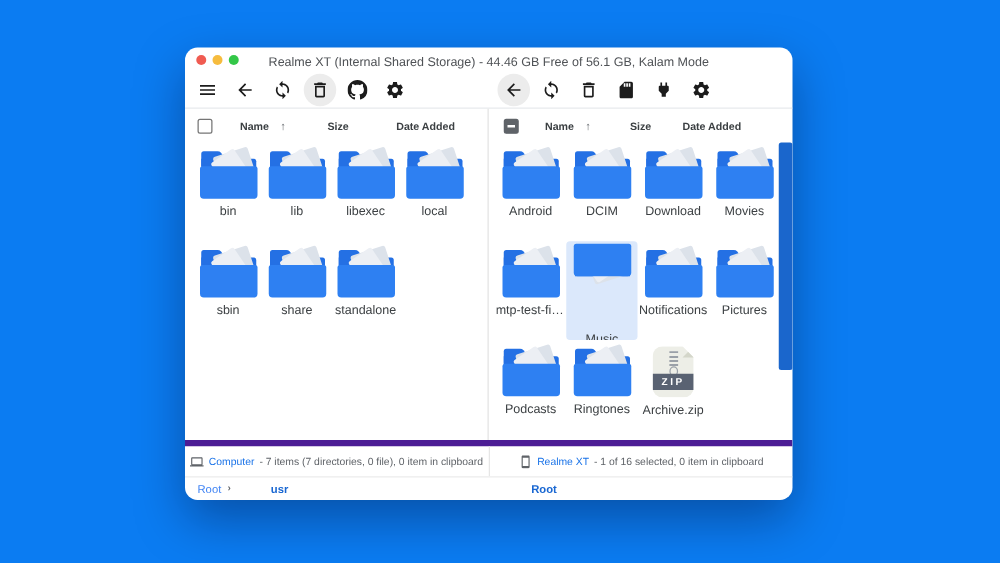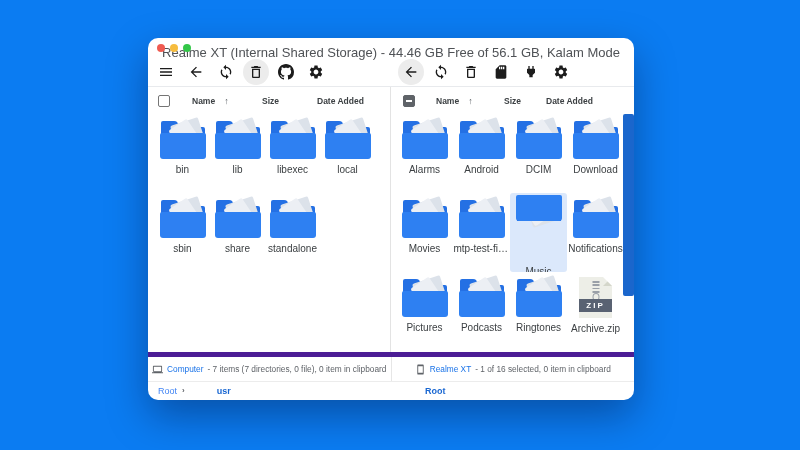--- a/index.html
+++ b/index.html
@@ -16,21 +16,21 @@
     display:flex;flex-direction:column;
   }
   
   .titlebar{height:20px;position:relative;flex:0 0 auto;}
   .traffic{position:absolute;left:9px;top:6px;display:flex;gap:5px;}
   .dot{width:8px;height:8px;border-radius:50%;}
   .dot.red{background:#f05b51;}
   .dot.yellow{background:#f6bc3e;}
   .dot.green{background:#33c748;}
   .title{
-    text-align:center;font-size:13px;color:#4f5256;padding-top:7px;
+    text-align:center;font-size:10px;color:#4f5256;padding-top:7px;
     white-space:nowrap;overflow:hidden;
   }
   
   .toolbars{height:28px;display:flex;align-items:center;flex:0 0 auto;}
   .toolbar{display:flex;align-items:center;}
   .toolbar-left{width:242px;padding-left:5px;}
   .toolbar-right{flex:1;padding-left:3px;}
   .tbtn{
     width:26px;height:26px;border-radius:50%;margin-right:4px;
     display:flex;align-items:center;justify-content:center;
@@ -77,21 +77,21 @@
   }
   
   .folder{position:relative;width:46px;height:38px;}
   .f-tab{position:absolute;left:1px;top:0;width:17px;height:12px;background:var(--folder-dark,#2470e4);border-radius:2px 4px 0 0;}
   .f-back{position:absolute;left:1px;top:6px;width:44px;height:15px;background:var(--folder-dark,#2470e4);border-radius:0 2px 0 0;}
   .f-paper{position:absolute;right:4px;top:0px;width:29px;height:24px;background:#dce2ea;border-radius:2px;transform:rotate(-18deg);}
   .f-paper2{position:absolute;right:12px;top:2px;width:22px;height:20px;background:#eceff4;border-radius:2px;transform:rotate(-34deg);}
   .f-front{position:absolute;left:0;bottom:0;width:46px;height:26px;background:var(--folder,#2e80f2);border-radius:2px 2px 3px 3px;}
   
   .zipfile{
-    position:relative;width:33px;height:41px;background:#edeee7;border-radius:0;
+    position:relative;width:33px;height:41px;background:#edeee7;border-radius:8px;
     clip-path:polygon(0 0,calc(100% - 9px) 0,100% 9px,100% 100%,0 100%);
     margin-top:-2px;
   }
   .zip-fold{position:absolute;top:0;right:0;width:0;height:0;border-top:9px solid #d4d6ca;border-left:9px solid transparent;transform:rotate(90deg);}
   .zip-teeth{
     position:absolute;top:4px;left:50%;transform:translateX(-50%);
     width:7px;height:12px;
     background:repeating-linear-gradient(#9aa0a8 0 1.6px,transparent 1.6px 3.4px);
   }
   .zip-pull{
@@ -308,31 +308,20 @@
       <div class="grid">
           <div class="cell">
     <div class="folder">
       <div class="f-tab"></div>
               <div class="f-back"></div>
       <div class="f-paper"></div>
               <div class="f-paper2"></div>
       <div class="f-front"></div>
     </div>
 
-    <div class="item-label">Alarms</div>
-  </div>
-          <div class="cell">
-    <div class="folder">
-      <div class="f-tab"></div>
-              <div class="f-back"></div>
-      <div class="f-paper"></div>
-              <div class="f-paper2"></div>
-      <div class="f-front"></div>
-    </div>
-
     <div class="item-label">Android</div>
   </div>
           <div class="cell">
     <div class="folder">
       <div class="f-tab"></div>
               <div class="f-back"></div>
       <div class="f-paper"></div>
               <div class="f-paper2"></div>
       <div class="f-front"></div>
     </div>

